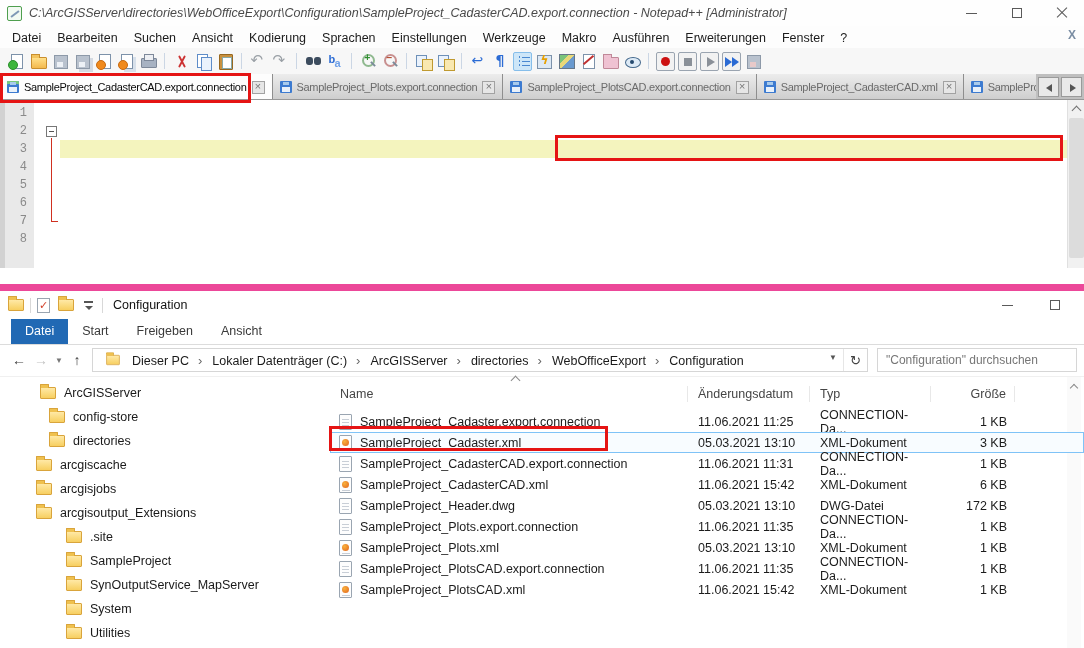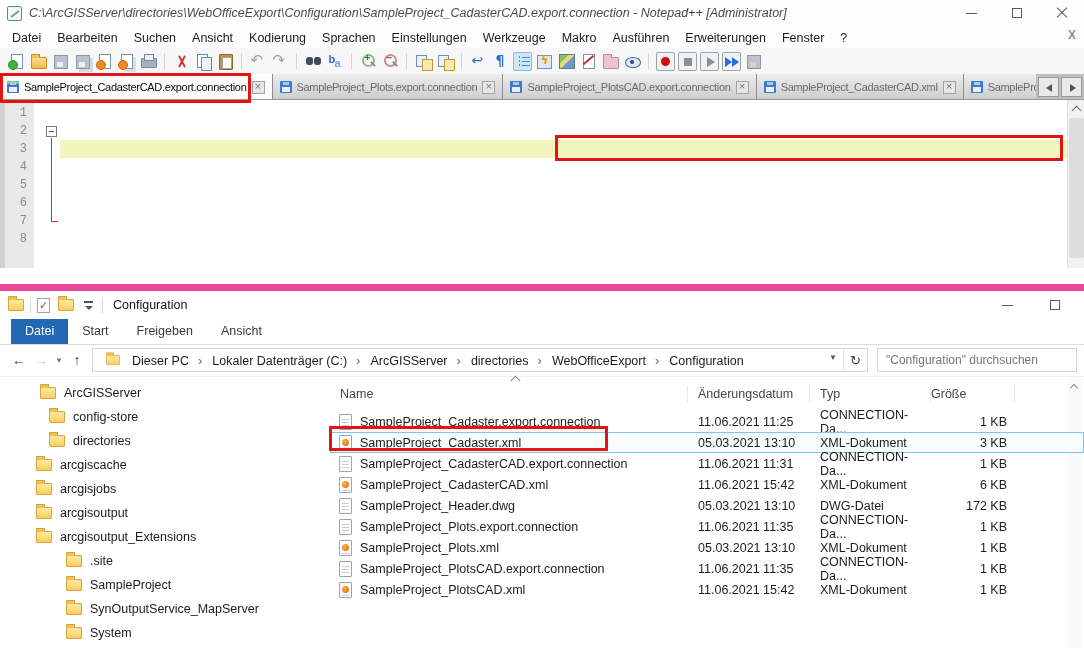--- a/index.html
+++ b/index.html
@@ -155,21 +155,21 @@
   .treescroll .tarrow::before{content:"";position:absolute;left:4px;top:6px;width:5px;height:5px;border-left:1px solid #8A8A8A;border-top:1px solid #8A8A8A;transform:rotate(45deg);}
   .treescroll .tthumb{position:absolute;left:0;bottom:0;width:14px;height:63px;background:#DADADA;}
 
   .files{position:absolute;left:330px;right:0;top:0;bottom:0;}
   .sortcaret{position:absolute;left:182px;top:0px;width:7px;height:7px;border-left:1px solid #8A8A8A;border-top:1px solid #8A8A8A;transform:rotate(45deg);}
   .fhdr{display:flex;height:26px;align-items:center;font-size:12.5px;color:#454545;margin-top:4px;}
   .fh{height:16px;line-height:16px;border-right:1px solid #E8E8E8;}
   .fh.h-name{width:358px;padding-left:10px;}
   .fh.h-date{width:122px;padding-left:10px;}
   .fh.h-type{width:121px;padding-left:10px;}
-  .fh.h-size{width:84px;padding-right:8px;}
+  .fh.h-size{width:84px;text-align:right;padding-right:8px;}
   .frows{margin-top:4px;}
   .frow{height:21px;display:flex;align-items:center;font-size:12.5px;color:#1C1C1C;position:relative;}
   .frow.hov{box-shadow:inset 0 0 0 1px #7FC3F7;background:#F8FCFF;}
   .c-name{width:358px;display:flex;align-items:center;gap:8px;padding-left:9px;white-space:nowrap;overflow:hidden;}
   .c-date{width:122px;padding-left:10px;color:#1C1C1C;}
   .c-type{width:121px;padding-left:10px;}
   .c-size{width:84px;text-align:right;padding-right:8px;}
   .fi{width:13px;height:16px;background:#FDFDFD;border:1px solid #9AA5B1;border-radius:1px;position:relative;flex:0 0 auto;}
   .fi.file::after{content:"";position:absolute;left:2px;top:4px;width:7px;height:1px;background:#C8CED6;box-shadow:0 3px 0 #C8CED6,0 6px 0 #C8CED6;}
   .fi.xml::after{content:"";position:absolute;left:2px;top:3px;width:7px;height:7px;border-radius:50%;background:radial-gradient(circle at 35% 35%,#F8B13C,#E2641E);}
@@ -428,24 +428,20 @@
           <div class="titem lvl2">
             <span class="ficon"></span>
             <span class="tlabel">arcgiscache</span>
           </div>
           <div class="titem lvl2">
             <span class="ficon"></span>
             <span class="tlabel">arcgisjobs</span>
           </div>
           <div class="titem lvl2">
             <span class="ficon"></span>
-            <span class="tlabel">arcgisoutput</span>
-          </div>
-          <div class="titem lvl2">
-            <span class="ficon"></span>
             <span class="tlabel">arcgisoutput_Extensions</span>
           </div>
           <div class="titem lvl3">
             <span class="ficon"></span>
             <span class="tlabel">.site</span>
           </div>
           <div class="titem lvl3">
             <span class="ficon"></span>
             <span class="tlabel">SampleProject</span>
           </div>

